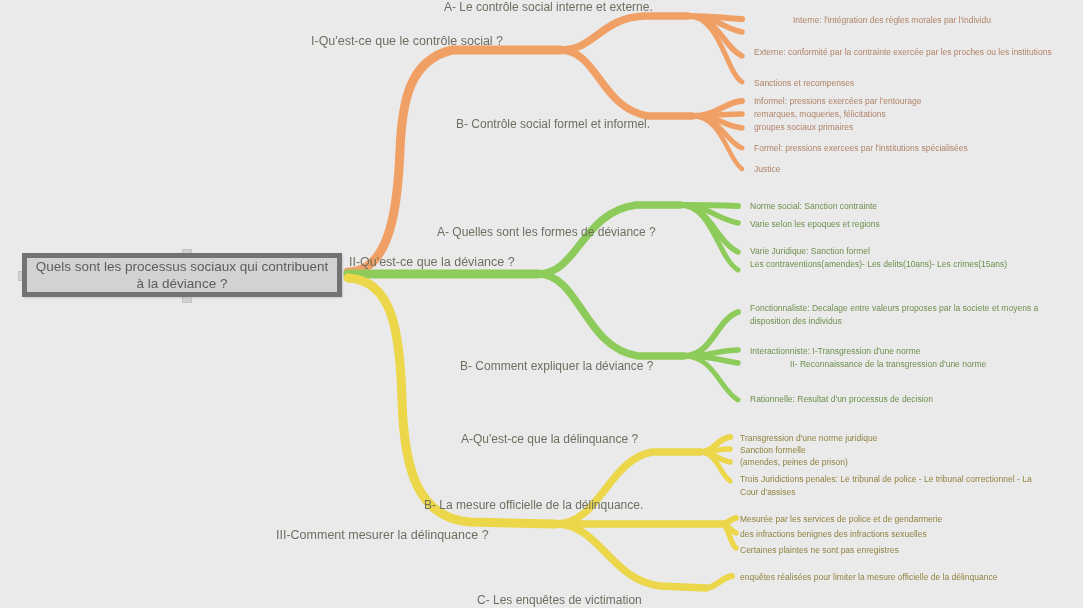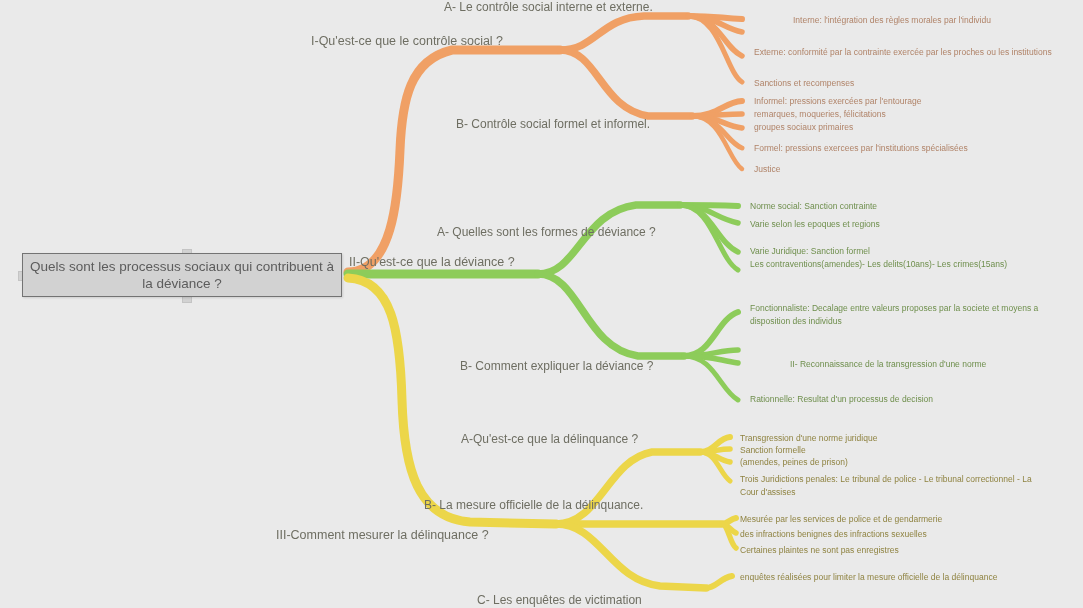--- a/index.html
+++ b/index.html
@@ -22,21 +22,21 @@
     width: 1083px;
     height: 608px;
   }
   .root-node {
     position: absolute;
     left: 22px;
     top: 253px;
     width: 320px;
     height: 44px;
     background: #d2d2d2;
-    border: 1px solid #737373;
+    border: 5px solid #737373;
     box-shadow: 1px 1px 2px rgba(0,0,0,0.12);
     display: flex;
     align-items: center;
     justify-content: center;
     text-align: center;
     color: #5c5c5c;
     font-size: 13.5px;
     line-height: 17px;
     padding: 0 6px;
     box-sizing: border-box;
@@ -163,20 +163,21 @@
   <div class="lbl lvl1" style="left:341px; top:255px;margin-left:8px;">II-Qu'est-ce que la déviance ?</div>
   <div class="lbl lvl2" style="left:437px; top:184px;margin-top:41px;">A- Quelles sont les formes de déviance ?</div>
   <div class="lbl lvl2" style="left:460px; top:359px;">B- Comment expliquer la déviance ?</div>
 
   <div class="leaf green" style="left:750px; top:200px; width:312px;">Norme social: Sanction contrainte</div>
   <div class="leaf green" style="left:750px; top:218px; width:312px;">Varie selon les epoques et regions</div>
   <div class="leaf green" style="left:750px; top:245px; width:312px;">Varie Juridique: Sanction formel</div>
   <div class="leaf green" style="left:750px; top:258px; width:306px;">Les contraventions(amendes)- Les delits(10ans)- Les crimes(15ans)</div>
 
   <div class="leaf green" style="left:750px; top:302px; width:310px;">Fonctionnaliste: Decalage entre valeurs proposes par la societe et moyens a disposition des individus</div>
+  <div class="leaf green" style="left:750px; top:345px; width:312px;">Interactionniste: I-Transgression d'une norme</div>
   <div class="leaf green" style="left:750px; top:358px; width:312px;padding-left:40px;">II- Reconnaissance de la transgression d'une norme</div>
   <div class="leaf green" style="left:750px; top:393px; width:312px;">Rationnelle: Resultat d'un processus de decision</div>
 
   <div class="lbl lvl1" style="left:276px; top:528px;">III-Comment mesurer la délinquance ?</div>
   <div class="lbl lvl2" style="left:461px; top:432px;">A-Qu'est-ce que la délinquance ?</div>
   <div class="lbl lvl2" style="left:424px; top:498px;">B- La mesure officielle de la délinquance.</div>
   <div class="lbl lvl2" style="left:477px; top:593px;">C- Les enquêtes de victimation</div>
 
   <div class="leaf yellow" style="left:740px; top:432px; width:320px;">Transgression d'une norme juridique</div>
   <div class="leaf yellow" style="left:740px; top:444px; width:320px;">Sanction formelle</div>

